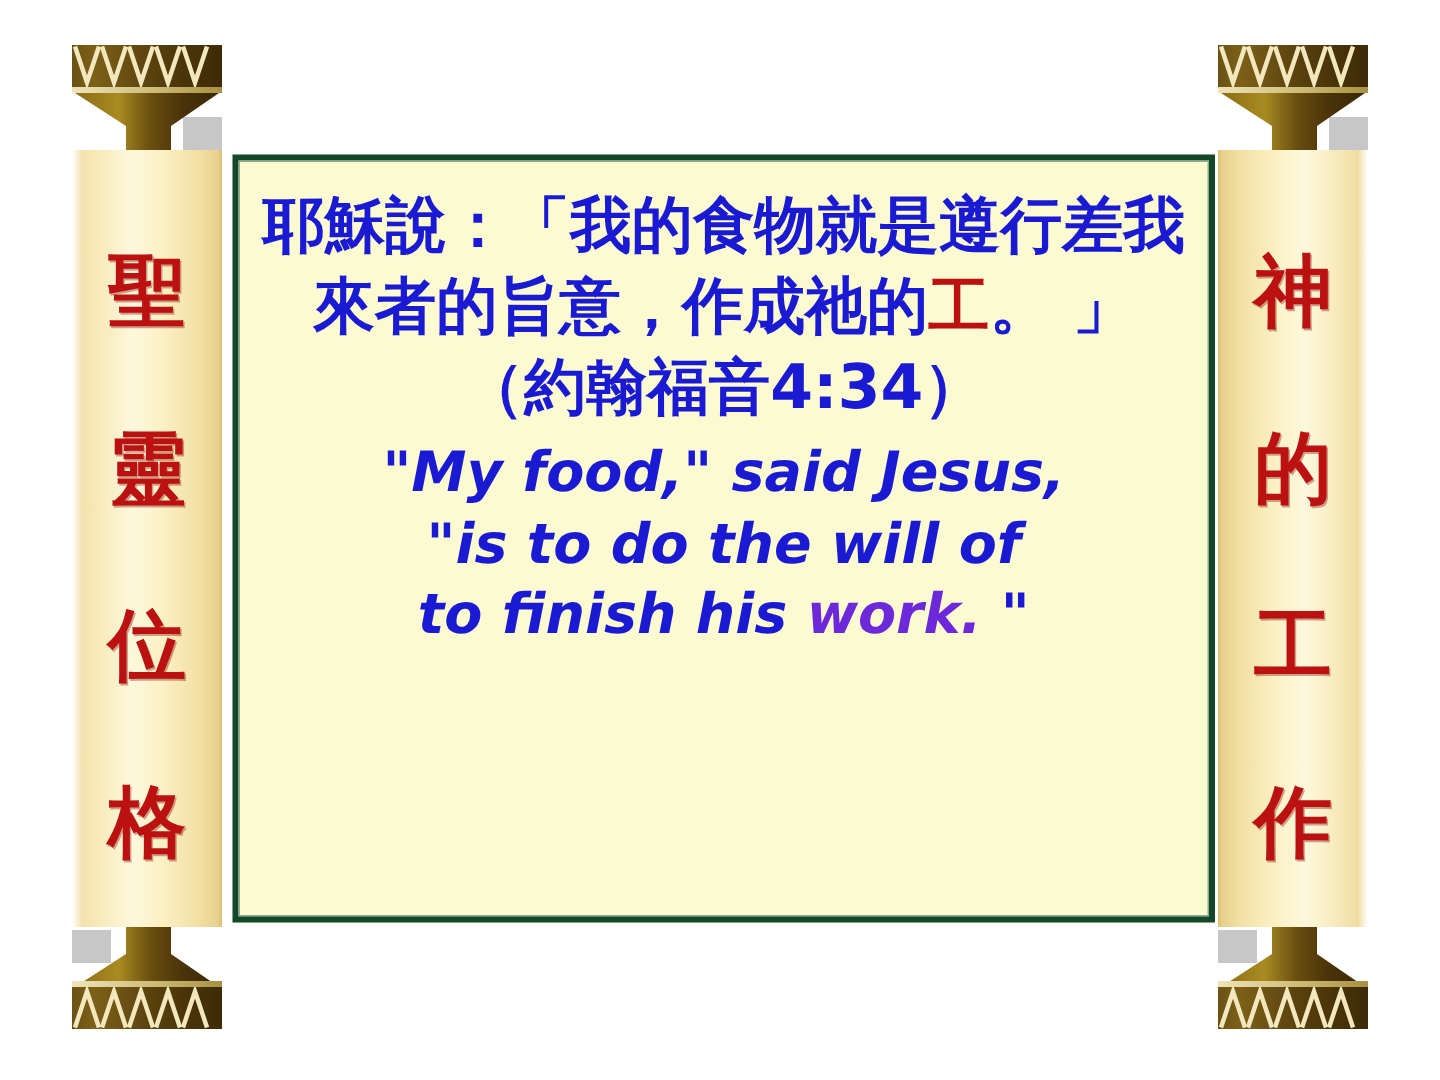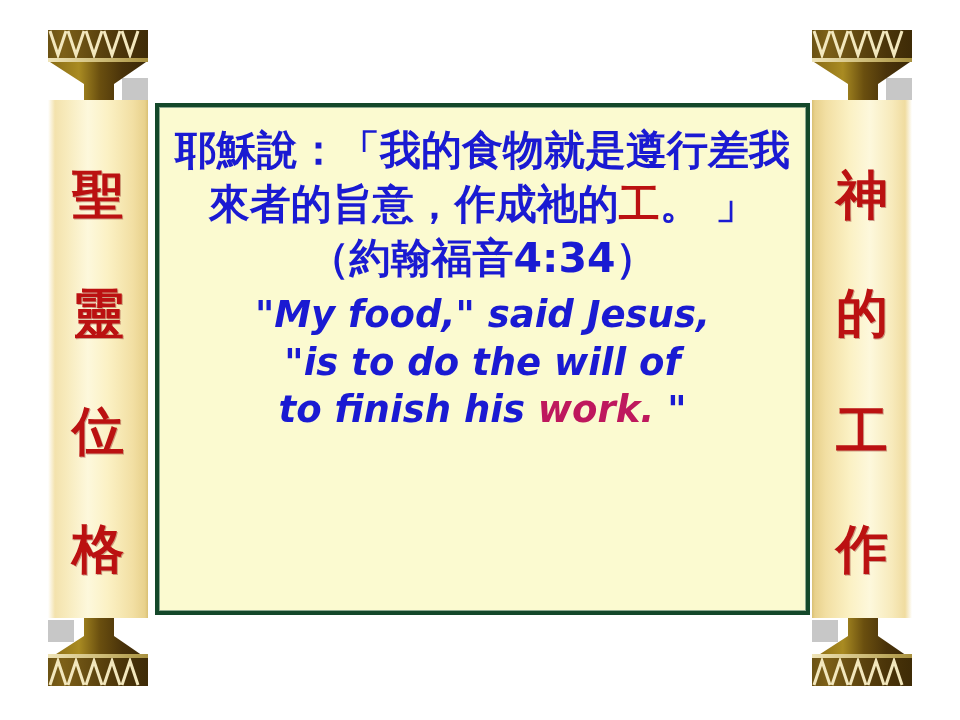--- a/index.html
+++ b/index.html
@@ -190,21 +190,21 @@
     font-family: "DejaVu Sans", "Liberation Sans", sans-serif;
     font-size: 37px;
     font-weight: 700;
     font-style: italic;
     line-height: 1.28;
     color: #1a1ad2;
     margin-top: 6px;
     padding: 0 6px;
     box-sizing: border-box;
   }
-  .en-block .hl { color: #be185d; }
+  .en-block .hl { color: #6d28d9; }
   .en-line { display: block; white-space: nowrap; }
 </style>
 </head>
 <body>
 
 <div id="slide">
 
   <div class="scroll-col left">
 
     <div class="orn-top">

